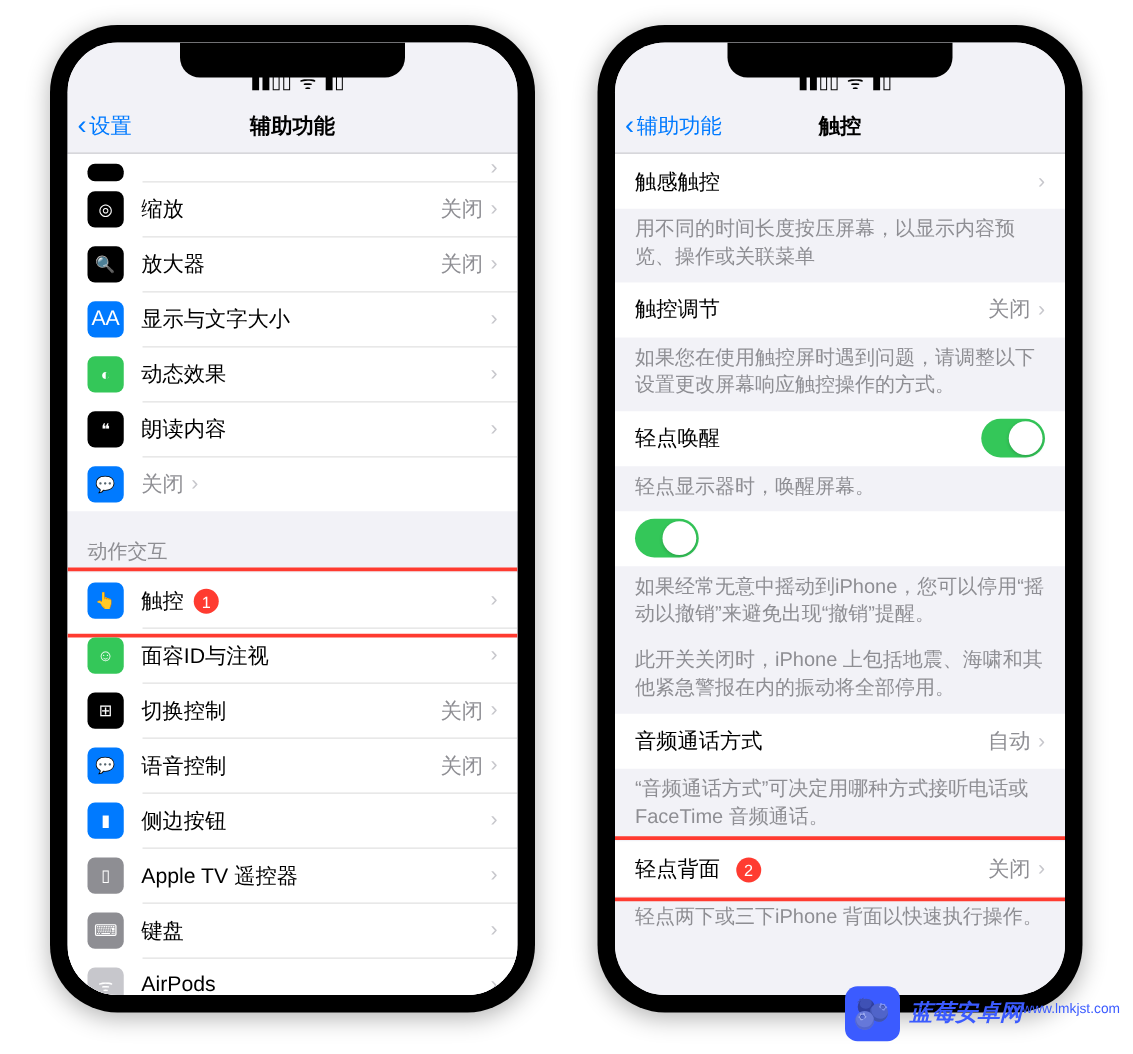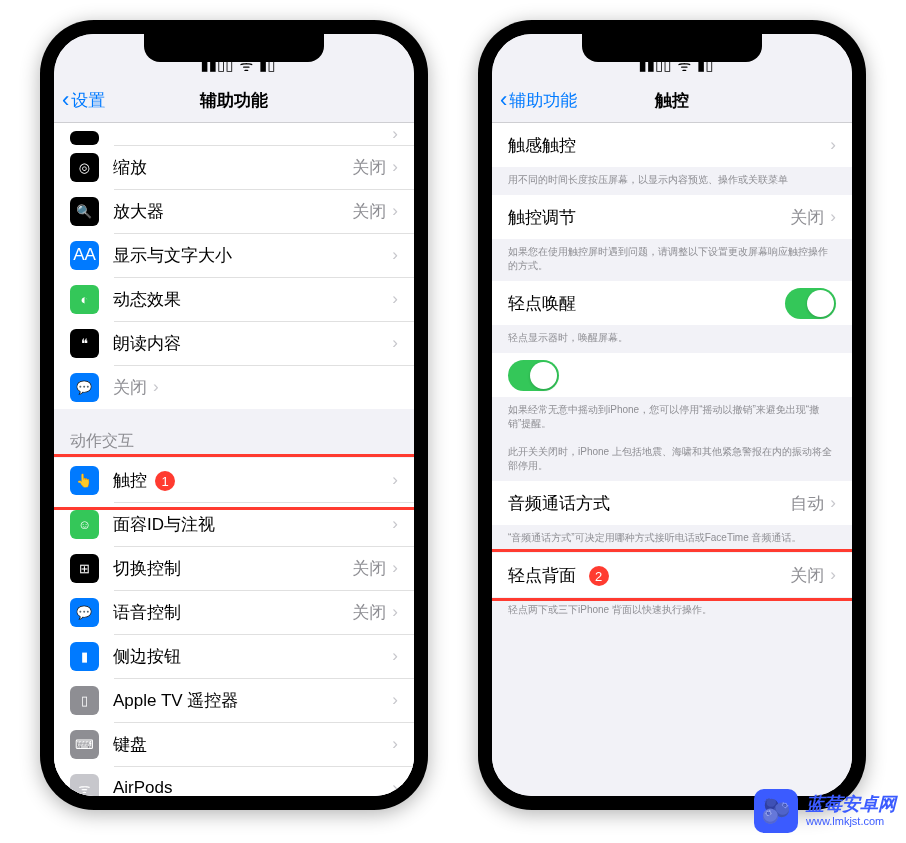--- a/index.html
+++ b/index.html
@@ -115,21 +115,21 @@
   }
   .row.no-icon::after { left: 16px; }
   .row.last::after { display:none; }
   .section-header {
     padding: 22px 16px 6px;
     font-size: 16px;
     color: #8e8e93;
   }
   .section-footer {
     padding: 6px 16px 8px;
-    font-size: 10px;
+    font-size: 16px;
     color: #8e8e93;
     line-height: 1.4;
   }
   .badge-num {
     width: 20px; height: 20px;
     background: #ff3b30;
     border-radius: 10px;
     color: #fff;
     font-size: 13px;
     display: inline-flex;
@@ -175,21 +175,21 @@
   .wm-logo {
     width: 44px; height: 44px;
     background: #3b5bff;
     border-radius: 10px;
     display:flex;
     align-items:center;
     justify-content:center;
     color:#fff;
     font-size: 24px;
   }
-  .wm-text { display:flex; flex-direction:column; line-height:1.1; }
+  .wm-text { display:flex; line-height:1.1; }
   .wm-title { font-size:18px; font-weight:700; color:#3b5bff; font-style:italic; }
   .wm-url { font-size:11px; color:#3b5bff; }
 </style>
 </head>
 <body>
 
 <div class="stage">
 
   <div class="phone">
     <div class="phone-inner">

